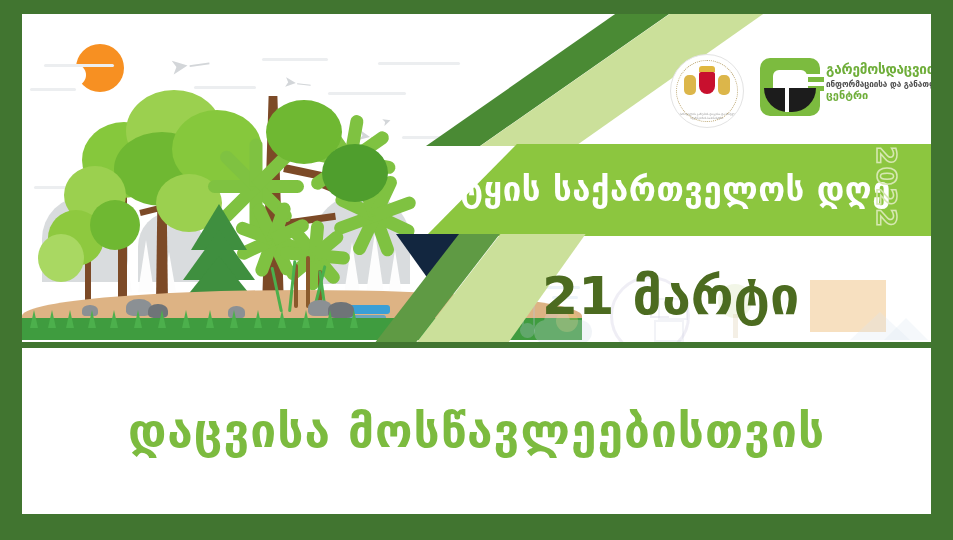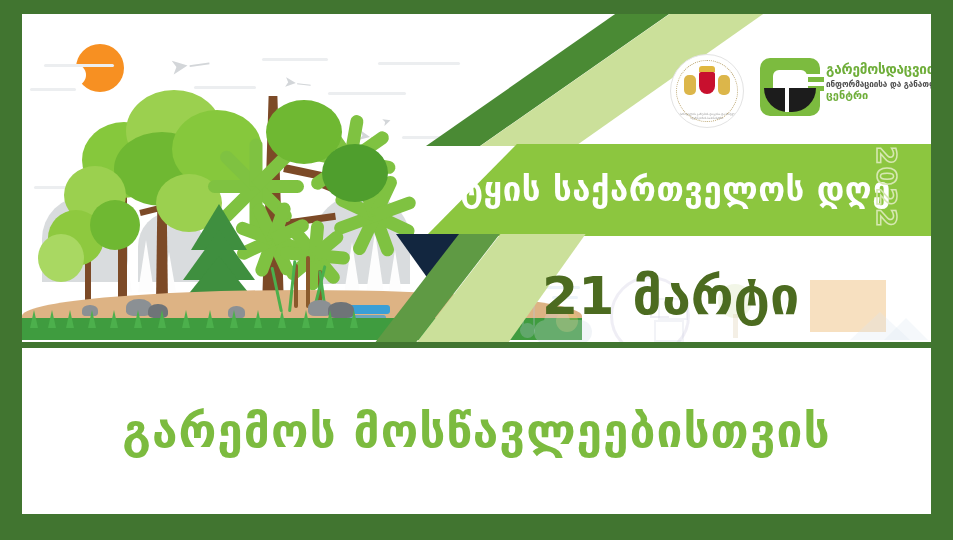--- a/index.html
+++ b/index.html
@@ -364,15 +364,15 @@
       </div>
       <div class="logo-txt">
         <div class="logo-l1">გარემოსდაცვითი</div>
         <div class="logo-l2">ინფორმაციისა და განათლების</div>
         <div class="logo-l3">ცენტრი</div>
       </div>
     </div>
   </div>
 
   <div class="panel-bottom"></div>
-  <div class="webinar">გარემოს მოსწავლეებისთვის</div>
+  <div class="webinar">დაცვისა მოსწავლეებისთვის</div>
 
 </div>
 
 </body></html>

